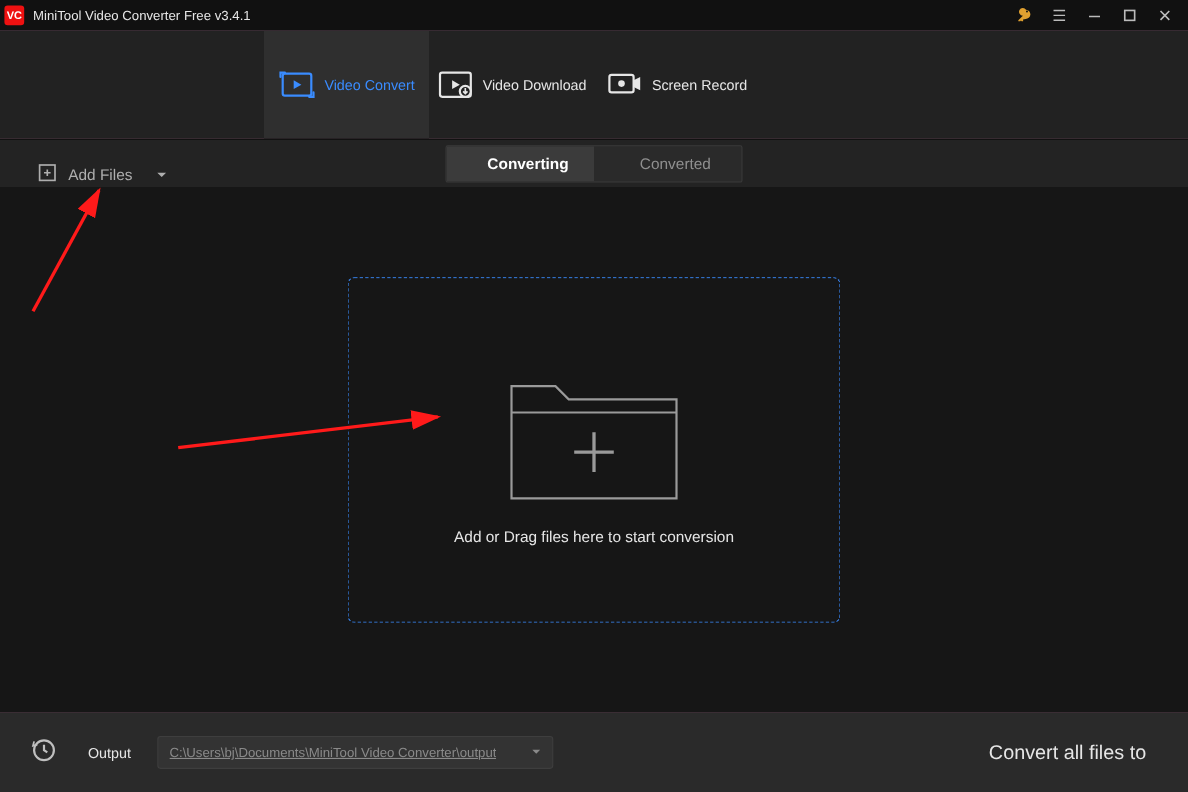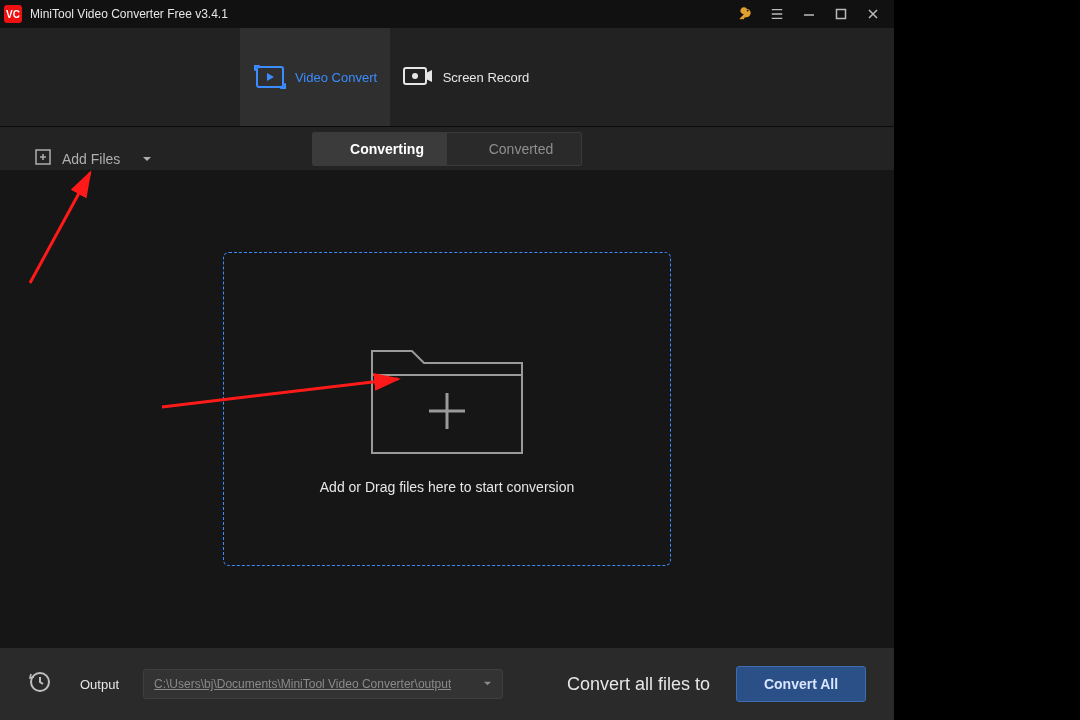--- a/index.html
+++ b/index.html
@@ -1,17 +1,17 @@
 <!DOCTYPE html>
 <html><head>
 <meta charset="utf-8">
 <style>
   * { box-sizing: border-box; margin: 0; padding: 0; font-family: "Segoe UI", Arial, sans-serif; }
   html, body { width: 1080px; height: 720px; background: #000; overflow: hidden; }
-  .app { width: 894px; height: 720px; background: #f9a8d4; display: flex; flex-direction: column; position: relative; }
+  .app { width: 1080px; height: 720px; background: #f9a8d4; display: flex; flex-direction: column; position: relative; }
 
   
   .titlebar { height: 28px; background: #111; display: flex; align-items: center; padding: 0 4px; }
   .logo { width: 18px; height: 18px; background: #e11; border-radius: 3px; display: flex; align-items: center; justify-content: center; margin-right: 8px; color: #fff; font-size: 10px; font-weight: bold; }
   .title-text { color: #e6e6e6; font-size: 12px; flex: 1; }
   .title-controls { display: flex; align-items: center; gap: 18px; padding-right: 10px; }
   .title-ico { width: 14px; height: 14px; display: flex; align-items: center; justify-content: center; color: #bbb; }
 
   
   .nav { height: 98px; background: #222; display: flex; align-items: stretch; padding-left: 240px; }
@@ -92,20 +92,31 @@
           <rect x="4" y="4" width="26" height="20" rx="2"></rect>
           <path d="M14 10l7 4-7 4z" fill="#3a8cff" stroke="none"></path>
           <path d="M2 7V3h4M32 21v4h-4" stroke-linecap="round"></path>
         </svg>
       </span>
       <span>Video Convert</span>
     </div>
     <div class="nav-tab">
       <span class="nav-ico">
         <svg width="34" height="28" viewBox="0 0 34 28" fill="none" stroke="#e6e6e6" stroke-width="2">
+          <rect x="3" y="3" width="28" height="22" rx="2"></rect>
+          <path d="M14 10l7 4-7 4z" fill="#e6e6e6" stroke="none"></path>
+          <circle cx="26" cy="20" r="5" fill="#222" stroke="#e6e6e6"></circle>
+          <path d="M26 17v4m-2-1l2 2 2-2" stroke-width="1.5"></path>
+        </svg>
+      </span>
+      <span>Video Download</span>
+    </div>
+    <div class="nav-tab">
+      <span class="nav-ico">
+        <svg width="34" height="28" viewBox="0 0 34 28" fill="none" stroke="#e6e6e6" stroke-width="2">
           <rect x="3" y="5" width="22" height="16" rx="2"></rect>
           <path d="M25 10l6-3v12l-6-3z" fill="#e6e6e6" stroke="none"></path>
           <circle cx="14" cy="13" r="3" fill="#e6e6e6" stroke="none"></circle>
         </svg>
       </span>
       <span>Screen Record</span>
     </div>
   </div>
 
   <div class="toolbar">
@@ -171,18 +182,15 @@
     <div class="out-path">
       <span style="white-space:nowrap; overflow:hidden; text-overflow:ellipsis;text-decoration:underline;">C:\Users\bj\Documents\MiniTool Video Converter\output</span>
       <span>
         <svg width="9" height="9" viewBox="0 0 10 10">
             <path d="M1 3l4 4 4-4" fill="#8a8a8a"></path>
           </svg>
       </span>
     </div>
     <div class="spacer"></div>
     <span class="conv-label">Convert all files to</span>
-    <div class="convert-all">
-      <span>Convert All</span>
-    </div>
   </div>
 
 </div>
 
 </body></html>

